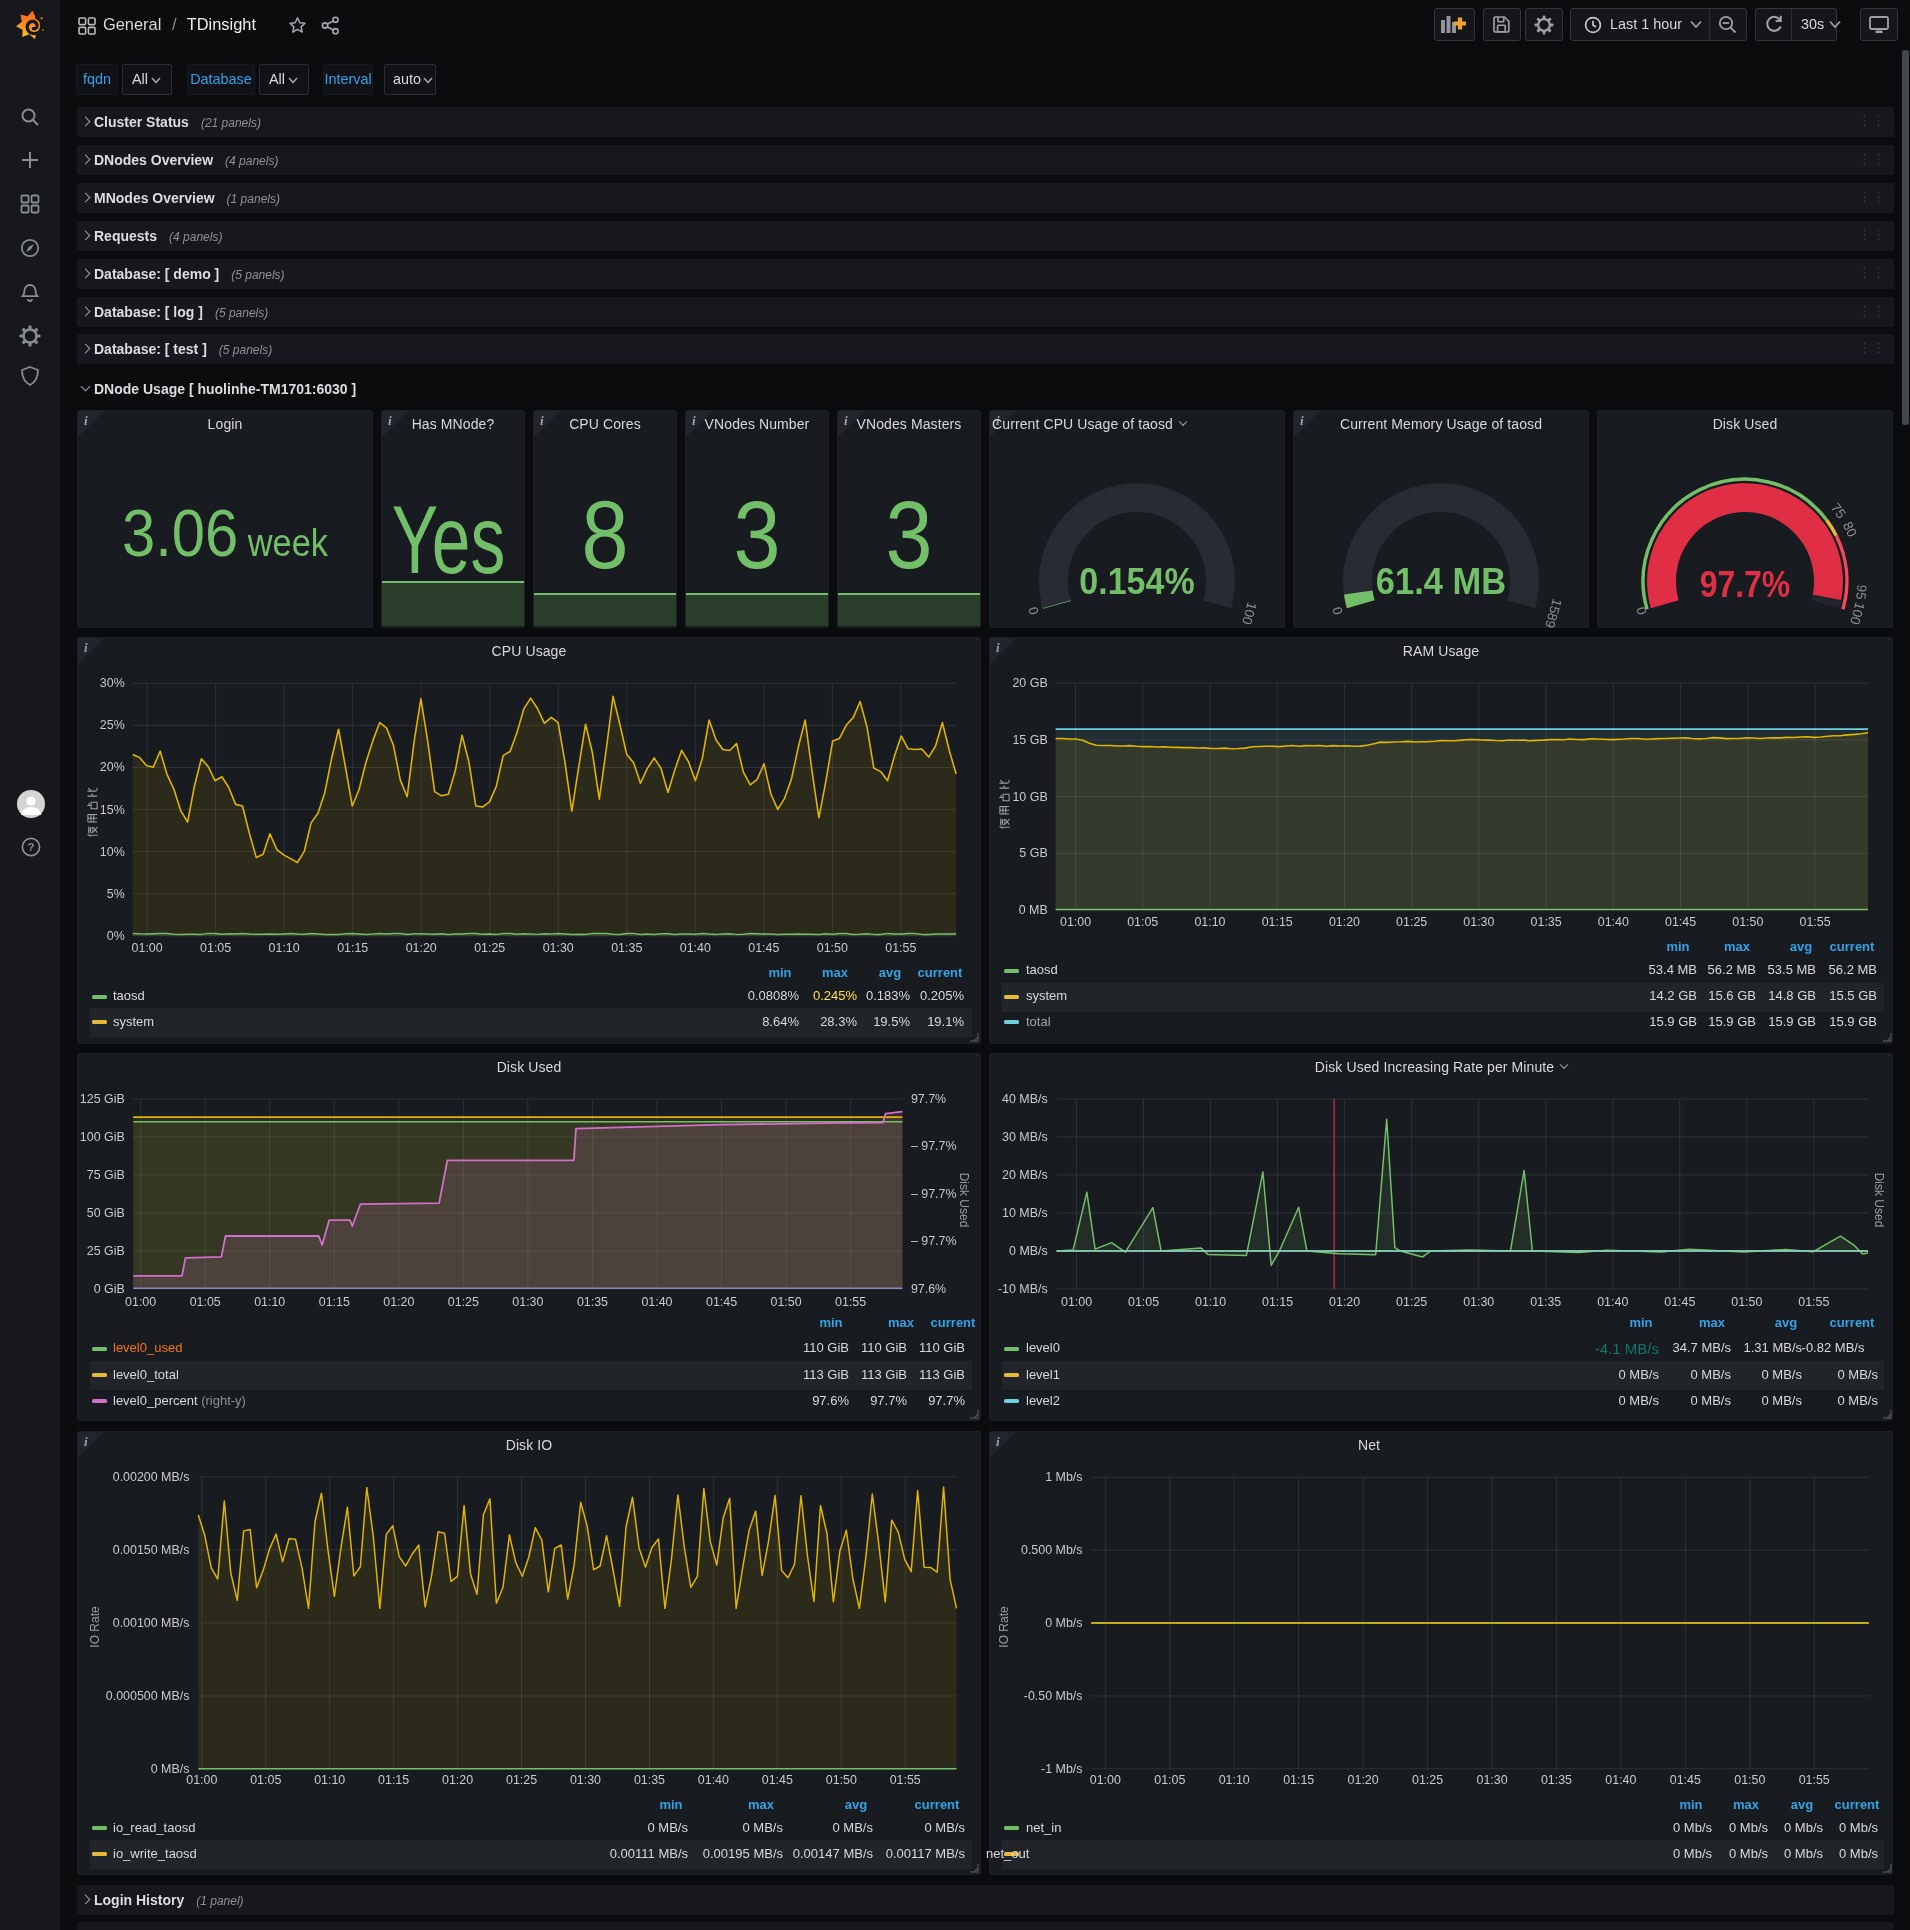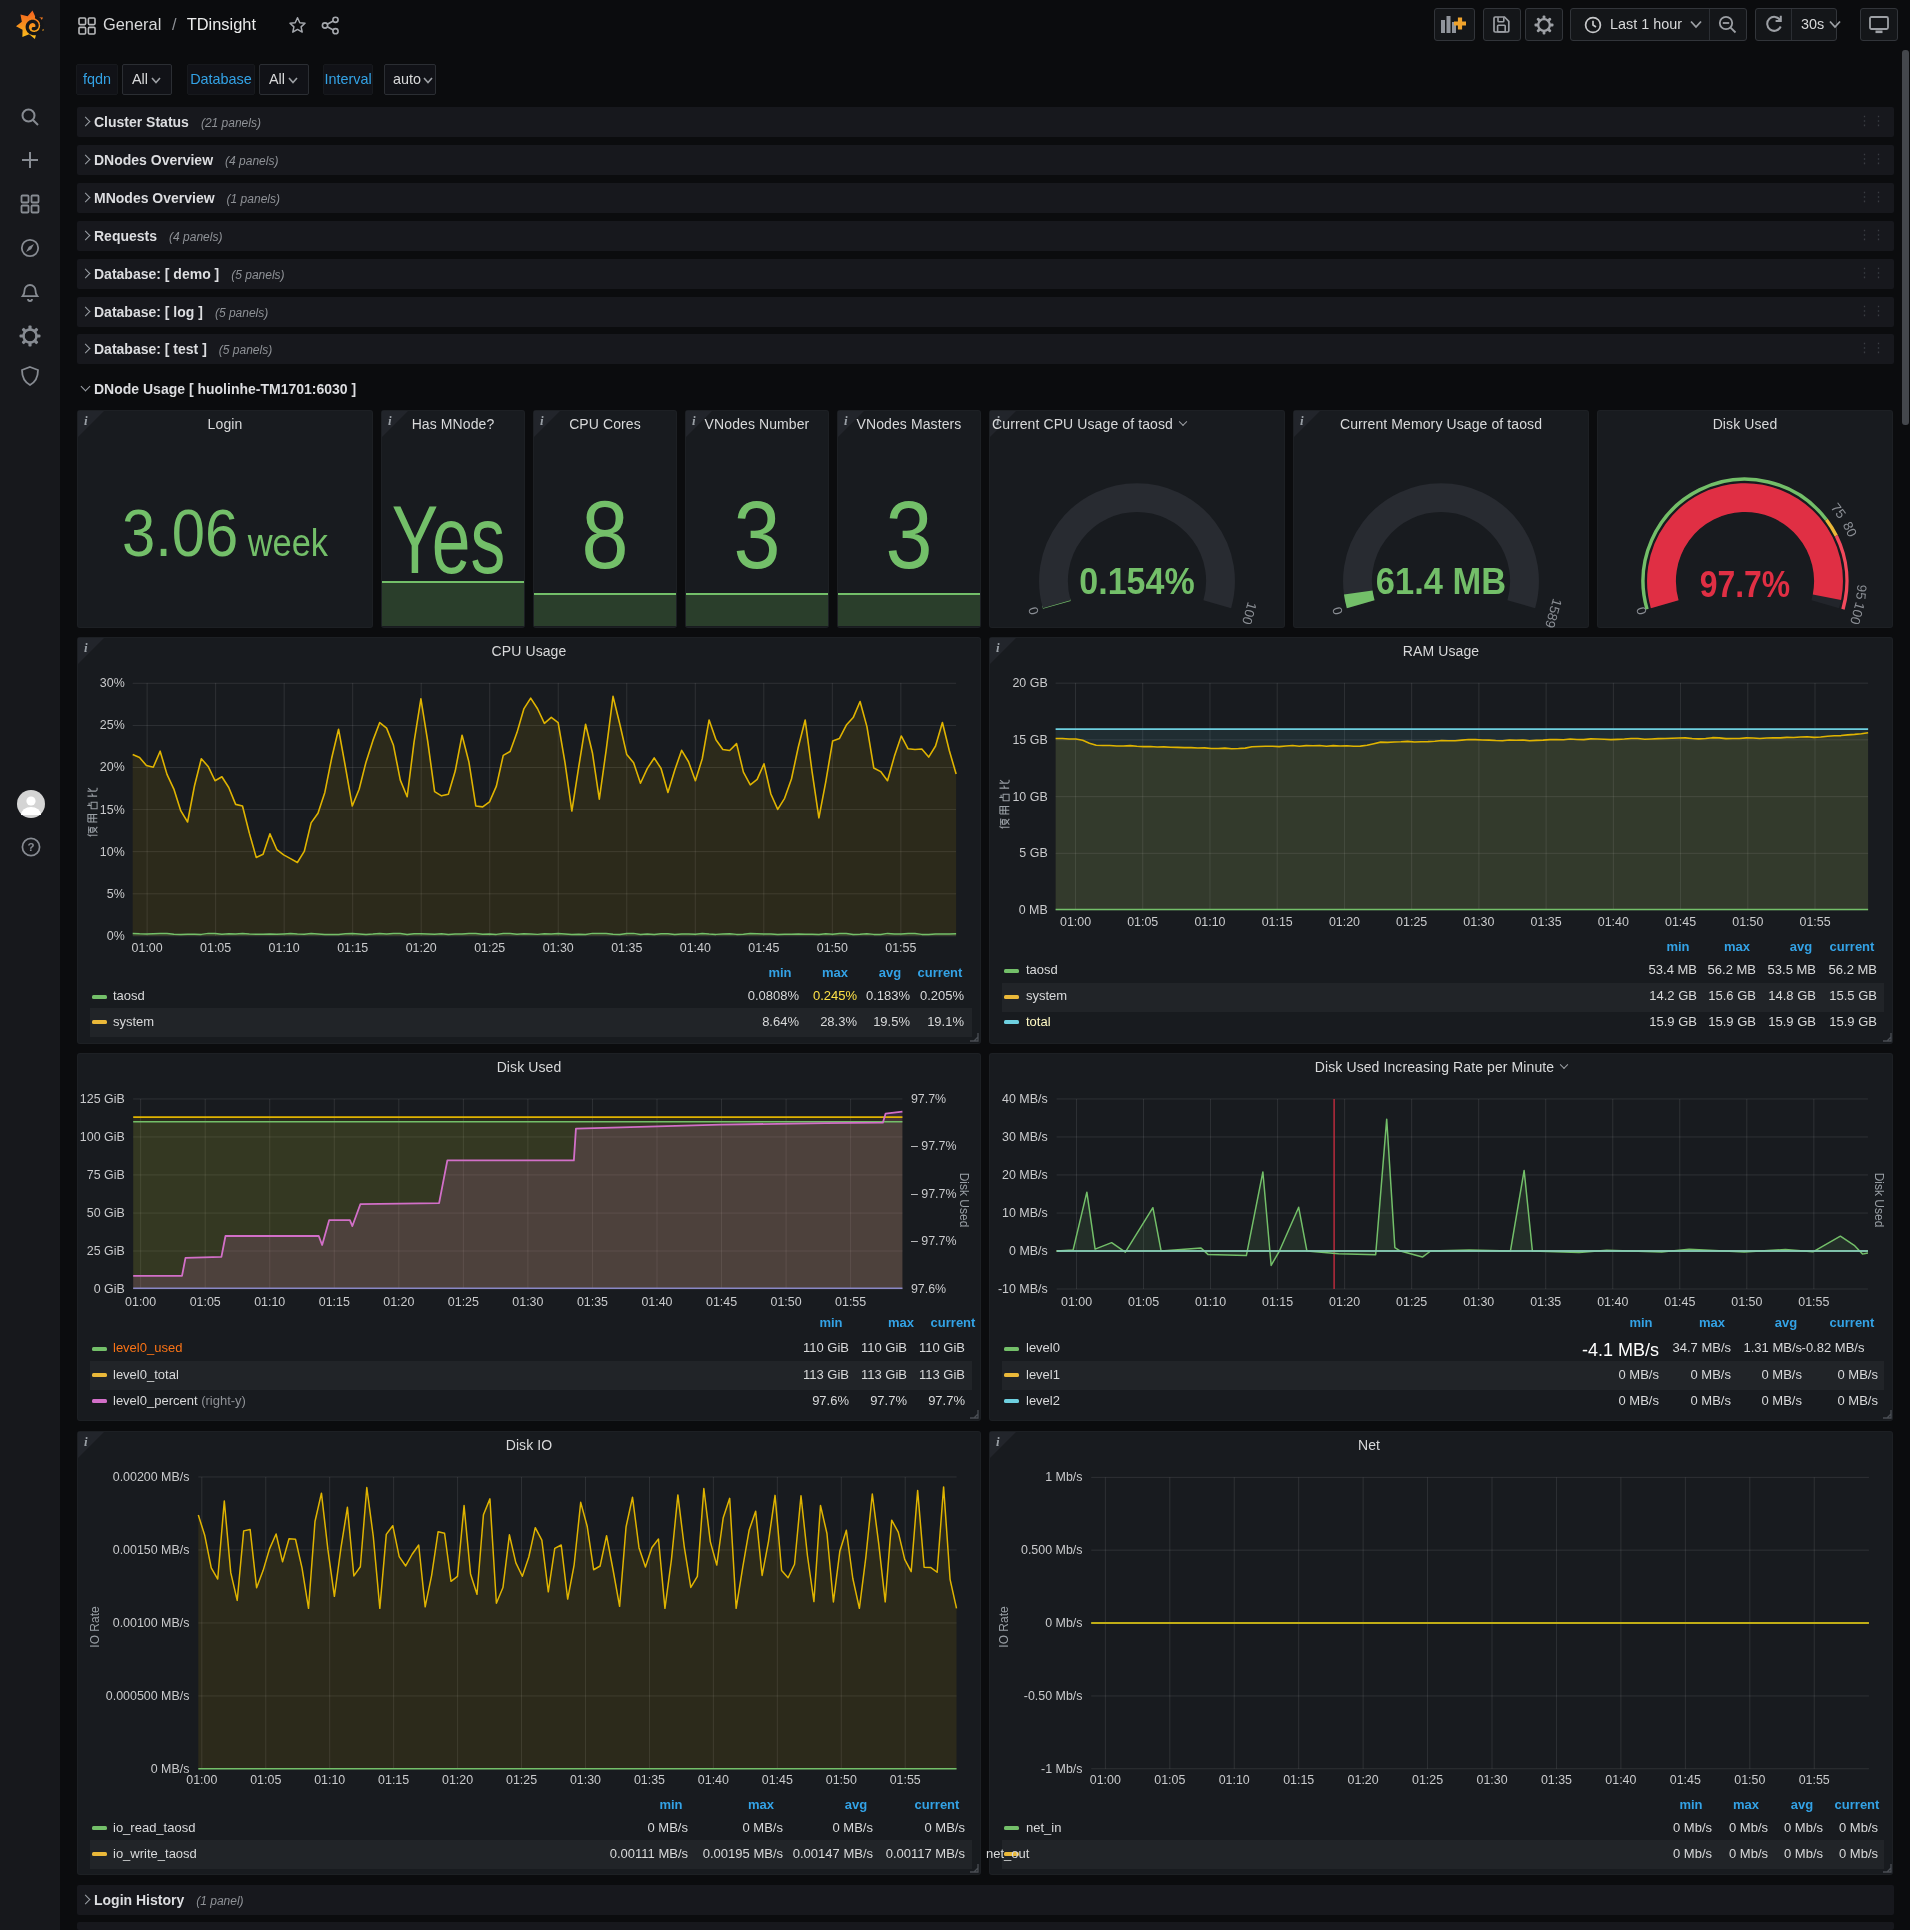--- a/index.html
+++ b/index.html
@@ -448,21 +448,21 @@
 <div class="abs" style="left:1726px;top:962px;width:90px;text-align:right;font-size:13px;color:#d8d9da">53.5 MB</div>
 <div class="abs" style="left:1787px;top:962px;width:90px;text-align:right;font-size:13px;color:#d8d9da">56.2 MB</div>
 <div class="abs" style="left:1002px;top:983px;width:882px;height:29px;background:rgba(255,255,255,0.045)"></div>
 <div class="abs" style="left:1004px;top:995px;width:15px;height:4px;border-radius:1.5px;background:#eab839"></div>
 <div class="abs" style="left:1026px;top:988px;font-size:13px;color:#d8d9da">system</div>
 <div class="abs" style="left:1607px;top:988px;width:90px;text-align:right;font-size:13px;color:#d8d9da">14.2 GB</div>
 <div class="abs" style="left:1666px;top:988px;width:90px;text-align:right;font-size:13px;color:#d8d9da">15.6 GB</div>
 <div class="abs" style="left:1726px;top:988px;width:90px;text-align:right;font-size:13px;color:#d8d9da">14.8 GB</div>
 <div class="abs" style="left:1787px;top:988px;width:90px;text-align:right;font-size:13px;color:#d8d9da">15.5 GB</div>
 <div class="abs" style="left:1004px;top:1020px;width:15px;height:4px;border-radius:1.5px;background:#6ed0e0"></div>
-<div class="abs" style="left:1026px;top:1014px;font-size:13px;color:#fef9c3">total</div>
+<div class="abs" style="left:1026px;top:1014px;font-size:13px;color:#a3a3a3">total</div>
 <div class="abs" style="left:1607px;top:1014px;width:90px;text-align:right;font-size:13px;color:#d8d9da">15.9 GB</div>
 <div class="abs" style="left:1666px;top:1014px;width:90px;text-align:right;font-size:13px;color:#d8d9da">15.9 GB</div>
 <div class="abs" style="left:1726px;top:1014px;width:90px;text-align:right;font-size:13px;color:#d8d9da">15.9 GB</div>
 <div class="abs" style="left:1787px;top:1014px;width:90px;text-align:right;font-size:13px;color:#d8d9da">15.9 GB</div>
 <svg style="position:absolute;left:1882px;top:1032px;" width="10" height="10" viewBox="0 0 10 10">
     <path d="M9 1 L9 9 L1 9 M9 5 L5 9" stroke="#4a4e54" stroke-width="1.3" fill="none"></path>
   </svg>
 <div class="panel" style="left:77px;top:1053px;width:904px;height:368px"></div>
 <div class="ptitle" style="left:77px;top:1059px;width:904px">Disk Used</div>
 <svg style="position:absolute;left:77px;top:1053px;" width="904" height="368" viewBox="0 0 909.0 370">
@@ -583,21 +583,21 @@
     <text x="762.0" y="254" fill="#c9cacc" font-size="12.5" text-anchor="middle">01:50</text>
     <text x="829.4" y="254" fill="#c9cacc" font-size="12.5" text-anchor="middle">01:55</text>
   </svg>
 <div class="vlabel" style="left:1839px;top:1193px;width:80px;text-align:center;transform:rotate(90deg)">Disk Used</div>
 <div class="abs" style="left:1596px;top:1315px;width:90px;text-align:center;font-size:13px;font-weight:700;color:#33a2e5">min</div>
 <div class="abs" style="left:1667px;top:1315px;width:90px;text-align:center;font-size:13px;font-weight:700;color:#33a2e5">max</div>
 <div class="abs" style="left:1741px;top:1315px;width:90px;text-align:center;font-size:13px;font-weight:700;color:#33a2e5">avg</div>
 <div class="abs" style="left:1807px;top:1315px;width:90px;text-align:center;font-size:13px;font-weight:700;color:#33a2e5">current</div>
 <div class="abs" style="left:1004px;top:1347px;width:15px;height:4px;border-radius:1.5px;background:#73bf69"></div>
 <div class="abs" style="left:1026px;top:1340px;font-size:13px;color:#d8d9da">level0</div>
-<div class="abs" style="left:1569px;top:1340px;width:90px;text-align:right;font-size:18px;color:#ffffff">-4.1 MB/s</div>
+<div class="abs" style="left:1569px;top:1340px;width:90px;text-align:right;font-size:15px;color:#0f766e">-4.1 MB/s</div>
 <div class="abs" style="left:1641px;top:1340px;width:90px;text-align:right;font-size:13px;color:#d8d9da">34.7 MB/s</div>
 <div class="abs" style="left:1712px;top:1340px;width:90px;text-align:right;font-size:13px;color:#d8d9da">1.31 MB/s</div>
 <div class="abs" style="left:1788px;top:1340px;width:90px;text-align:center;font-size:13px;color:#d8d9da">-0.82 MB/s</div>
 <div class="abs" style="left:1002px;top:1361px;width:882px;height:29px;background:rgba(255,255,255,0.045)"></div>
 <div class="abs" style="left:1004px;top:1373px;width:15px;height:4px;border-radius:1.5px;background:#eab839"></div>
 <div class="abs" style="left:1026px;top:1367px;font-size:13px;color:#d8d9da">level1</div>
 <div class="abs" style="left:1569px;top:1367px;width:90px;text-align:right;font-size:13px;color:#d8d9da">0 MB/s</div>
 <div class="abs" style="left:1641px;top:1367px;width:90px;text-align:right;font-size:13px;color:#d8d9da">0 MB/s</div>
 <div class="abs" style="left:1712px;top:1367px;width:90px;text-align:right;font-size:13px;color:#d8d9da">0 MB/s</div>
 <div class="abs" style="left:1788px;top:1367px;width:90px;text-align:right;font-size:13px;color:#d8d9da">0 MB/s</div>

